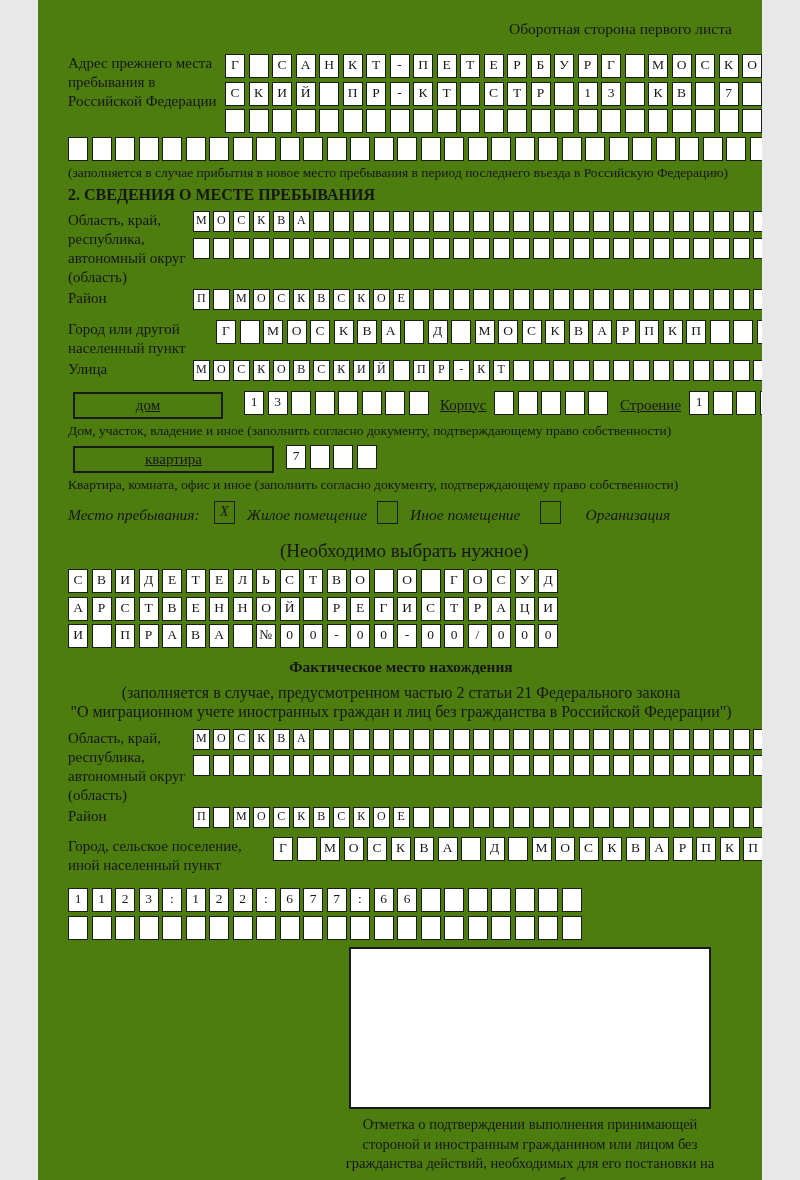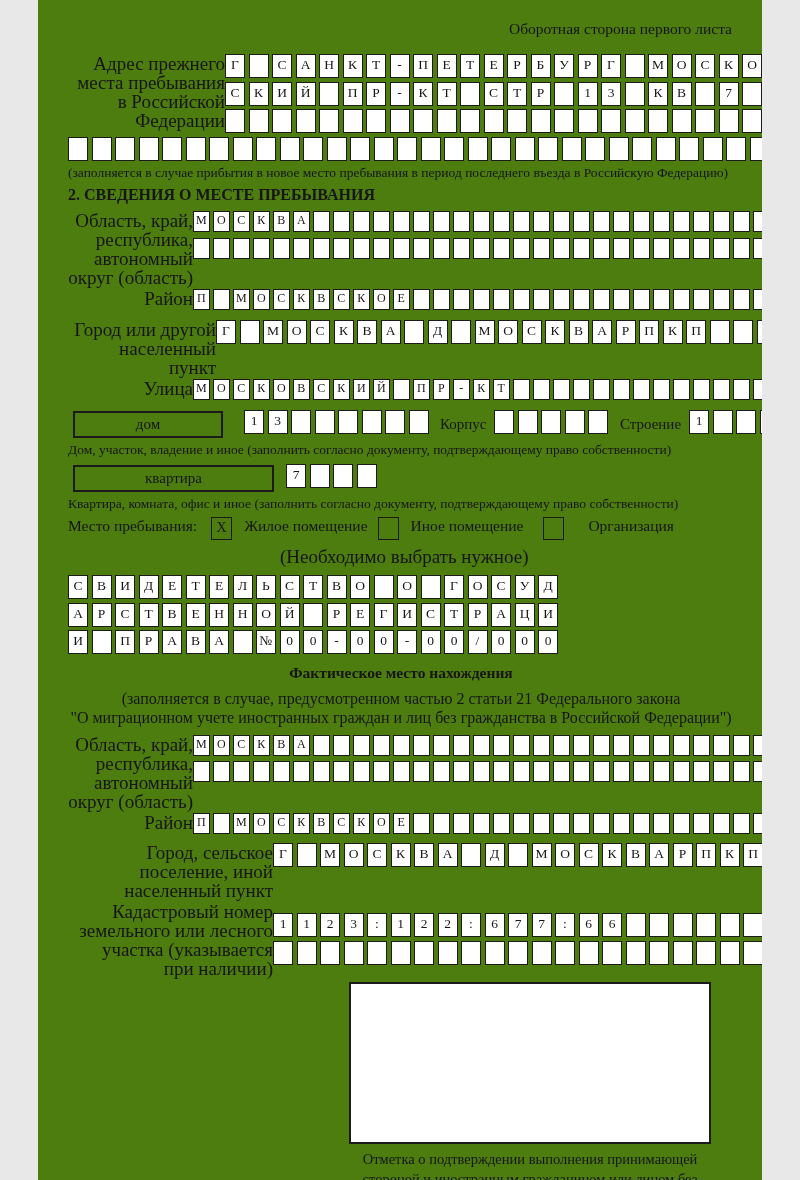--- a/index.html
+++ b/index.html
@@ -6,21 +6,21 @@
   html,body { background:#e8e8e8; }
   .page {
     position:relative; width:724px; height:1180px; margin:0 auto;
     background:#4d7c0f; color:#161616; overflow:hidden;
     font-family:"Liberation Serif","DejaVu Serif",serif;
     padding:20px 28px 0 30px;
   }
   .corner { text-align:right; font-size:15.5px; margin-bottom:16px; padding-right:2px; }
 
   .frow { display:flex; align-items:flex-start; }
-  .flabel { font-size:19px; line-height:19px; flex:none;text-align:right; }
+  .flabel { font-size:15px; line-height:19px; flex:none; }
   .w145 { width:157px; }
   .w127 { width:125px; }
   .w150 { width:148px; }
   .w222 { width:222px; }
   .w207 { width:205px; }
   .rows { flex:none; }
   .rows-offset { margin-top:11px; }
 
   .boxrow { white-space:nowrap; line-height:0; margin-bottom:3.5px; }
   .cell {
@@ -32,28 +32,28 @@
   .sm .cell { width:16.5px; height:21px; margin-right:3.5px; font-size:12px; line-height:17px; }
   .sm { margin-bottom:5.5px; }
 
   .center-note { text-align:left; font-size:13.5px; line-height:17px; margin:3px 0 5px 0; }
   .sec-title { text-align:left; font-size:16px; font-weight:bold; margin:2px 0 7px 0; }
 
   .blk { margin-bottom:2px; }
   .mb4 { margin-bottom:4px; }
   .mb6 { margin-bottom:6px; }
 
-  .inlinerow { display:flex; align-items:center; margin-bottom:2px; height:30px; }
+  .inlinerow { display:flex; align-items:center; margin-bottom:2px; height:30px;text-decoration:underline; }
   .wbox { border:2px solid #1b1b1b; height:27px; text-align:center; font-size:15px; line-height:23px; flex:none; margin-left:5px; }
   .wbox.dom { width:150px; margin-right:21px; }
   .wbox.kv { width:201px; margin-right:12px; }
   .inline-label { font-size:15px; flex:none; margin:0 8px; }
   .small-note { font-size:13.5px; line-height:17px; margin:1px 0 5px 0; }
 
-  .mestorow { display:flex; align-items:flex-start; margin-bottom:3px; height:26px; }
+  .mestorow { display:flex; align-items:flex-end; margin-bottom:16px; height:26px;font-style:italic; }
   .mlabel { font-size:15.5px; flex:none; }
   .mopt { font-size:15.5px; flex:none; }
   .checkbox {
     display:inline-block; width:21px; height:23px; border:1.8px solid #1b1b1b; flex:none;
     text-align:center; font-size:14px; line-height:20px;
   }
   .ml14{margin-left:14px;} .ml12{margin-left:12px;} .ml10{margin-left:10px;}
   .ml20{margin-left:20px;} .ml24{margin-left:24px;}
   .mesto-note { font-size:19px; margin:0 0 7px 212px; }
 
@@ -159,21 +159,20 @@
     <div class="flabel w127">Район</div>
     <div class="boxrow sm"><span class="cell">П</span><span class="cell"></span><span class="cell">М</span><span class="cell">О</span><span class="cell">С</span><span class="cell">К</span><span class="cell">В</span><span class="cell">С</span><span class="cell">К</span><span class="cell">О</span><span class="cell">Е</span><span class="cell"></span><span class="cell"></span><span class="cell"></span><span class="cell"></span><span class="cell"></span><span class="cell"></span><span class="cell"></span><span class="cell"></span><span class="cell"></span><span class="cell"></span><span class="cell"></span><span class="cell"></span><span class="cell"></span><span class="cell"></span><span class="cell"></span><span class="cell"></span><span class="cell"></span><span class="cell"></span><span class="cell"></span></div>
   </div>
 
   <div class="frow blk">
     <div class="flabel w207">Город, сельское поселение, иной населенный пункт</div>
     <div class="boxrow lg"><span class="cell">Г</span><span class="cell"></span><span class="cell">М</span><span class="cell">О</span><span class="cell">С</span><span class="cell">К</span><span class="cell">В</span><span class="cell">А</span><span class="cell"></span><span class="cell">Д</span><span class="cell"></span><span class="cell">М</span><span class="cell">О</span><span class="cell">С</span><span class="cell">К</span><span class="cell">В</span><span class="cell">А</span><span class="cell">Р</span><span class="cell">П</span><span class="cell">К</span><span class="cell">П</span><span class="cell"></span></div>
   </div>
 
   <div class="frow mb4">
-    <div class="flabel w207">Кадастровый номер земельного или лесного участка (указывается при наличии)</div>
     <div class="rows rows-offset">
       <div class="boxrow lg"><span class="cell">1</span><span class="cell">1</span><span class="cell">2</span><span class="cell">3</span><span class="cell">:</span><span class="cell">1</span><span class="cell">2</span><span class="cell">2</span><span class="cell">:</span><span class="cell">6</span><span class="cell">7</span><span class="cell">7</span><span class="cell">:</span><span class="cell">6</span><span class="cell">6</span><span class="cell"></span><span class="cell"></span><span class="cell"></span><span class="cell"></span><span class="cell"></span><span class="cell"></span><span class="cell"></span></div>
       <div class="boxrow lg"><span class="cell"></span><span class="cell"></span><span class="cell"></span><span class="cell"></span><span class="cell"></span><span class="cell"></span><span class="cell"></span><span class="cell"></span><span class="cell"></span><span class="cell"></span><span class="cell"></span><span class="cell"></span><span class="cell"></span><span class="cell"></span><span class="cell"></span><span class="cell"></span><span class="cell"></span><span class="cell"></span><span class="cell"></span><span class="cell"></span><span class="cell"></span><span class="cell"></span></div>
     </div>
   </div>
 
   <div class="stamp-wrap">
     <div class="stamp-box"></div>
     <div class="stamp-caption">Отметка о подтверждении выполнения принимающей стороной и иностранным гражданином или лицом без гражданства действий, необходимых для его постановки на учет по месту пребывания</div>
   </div>

